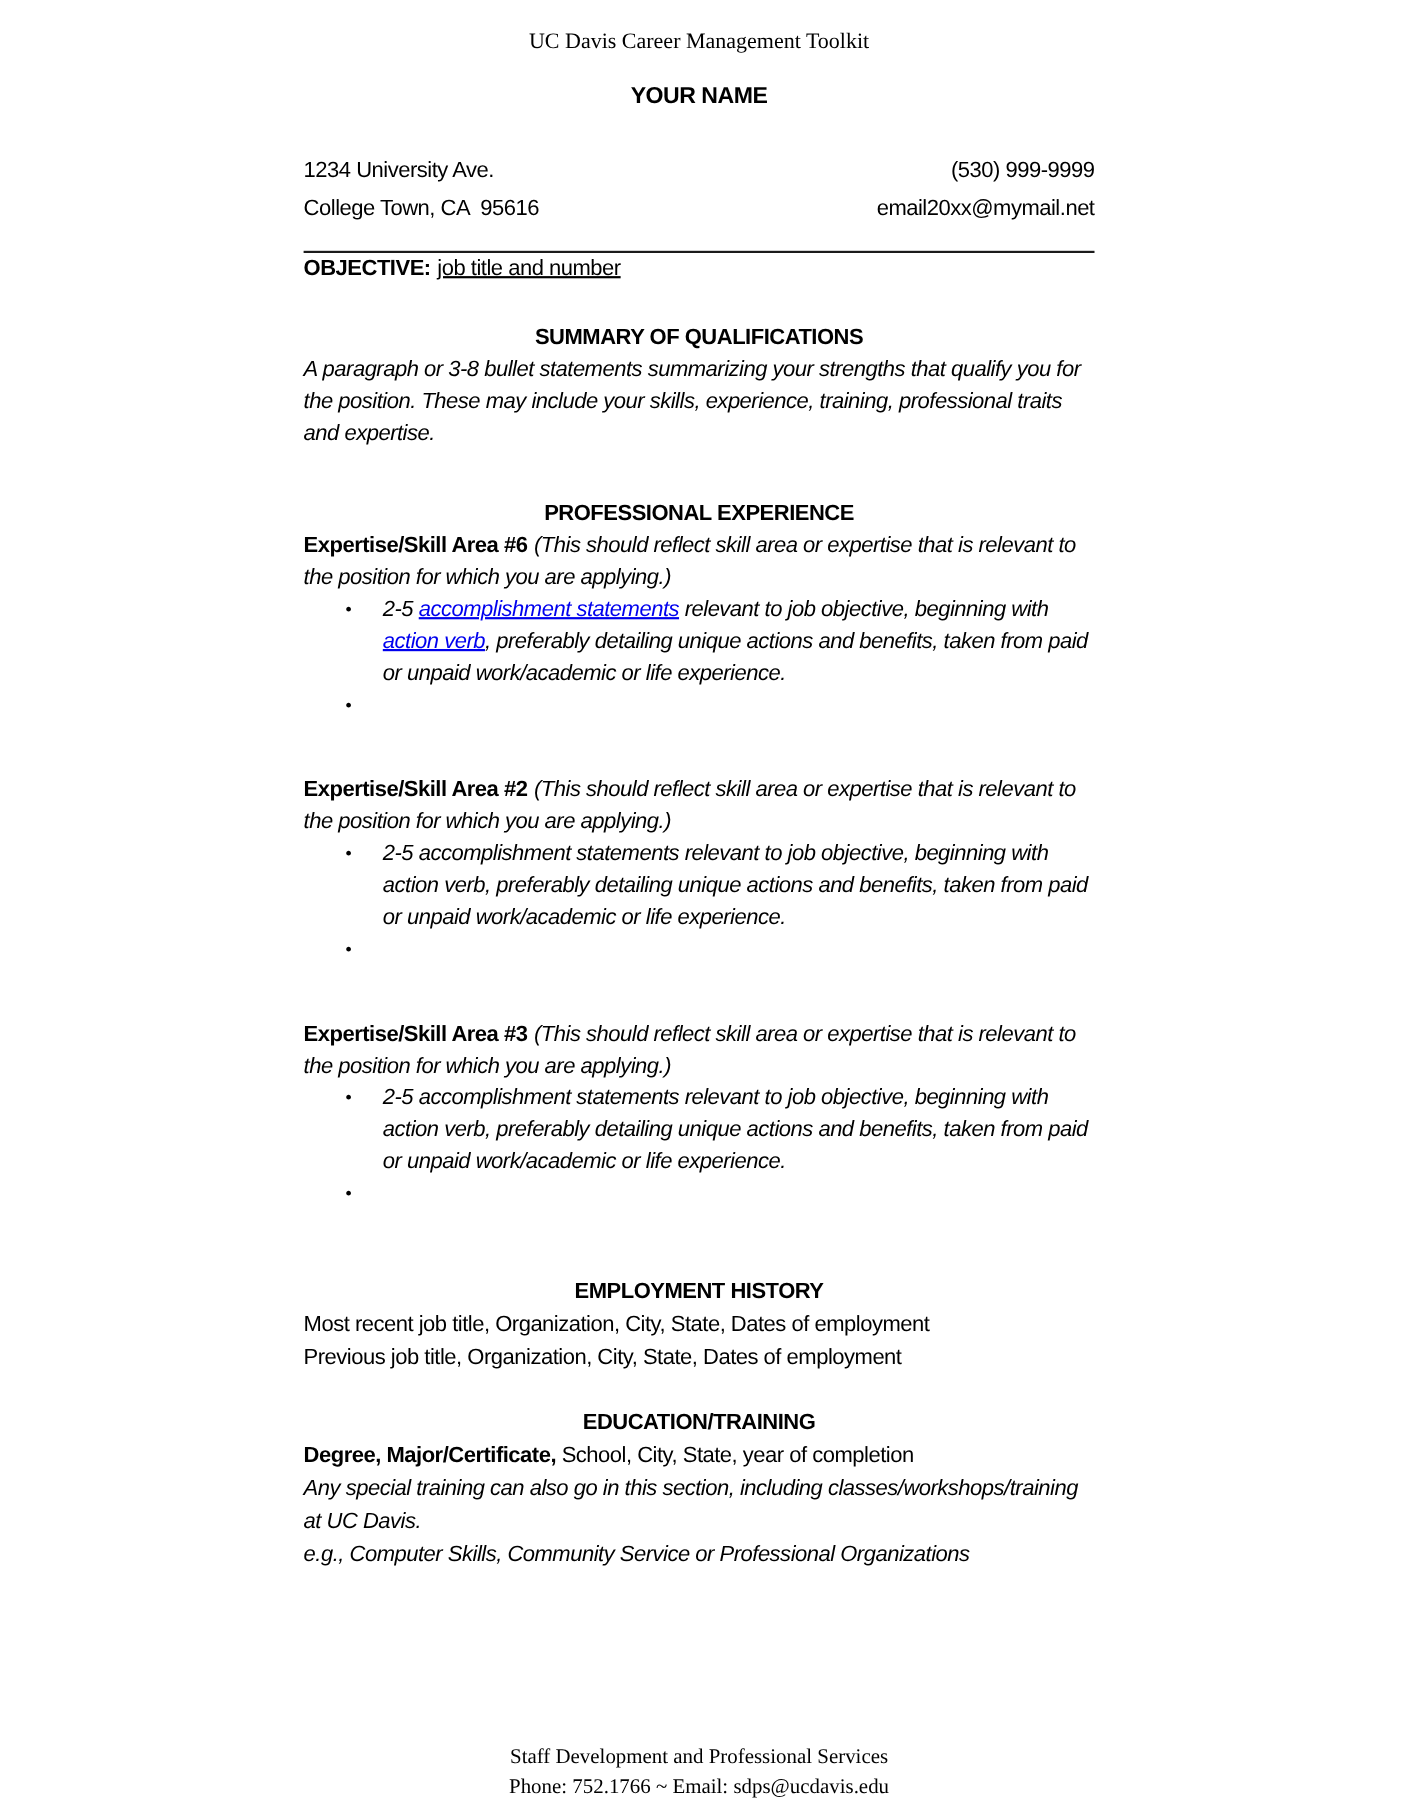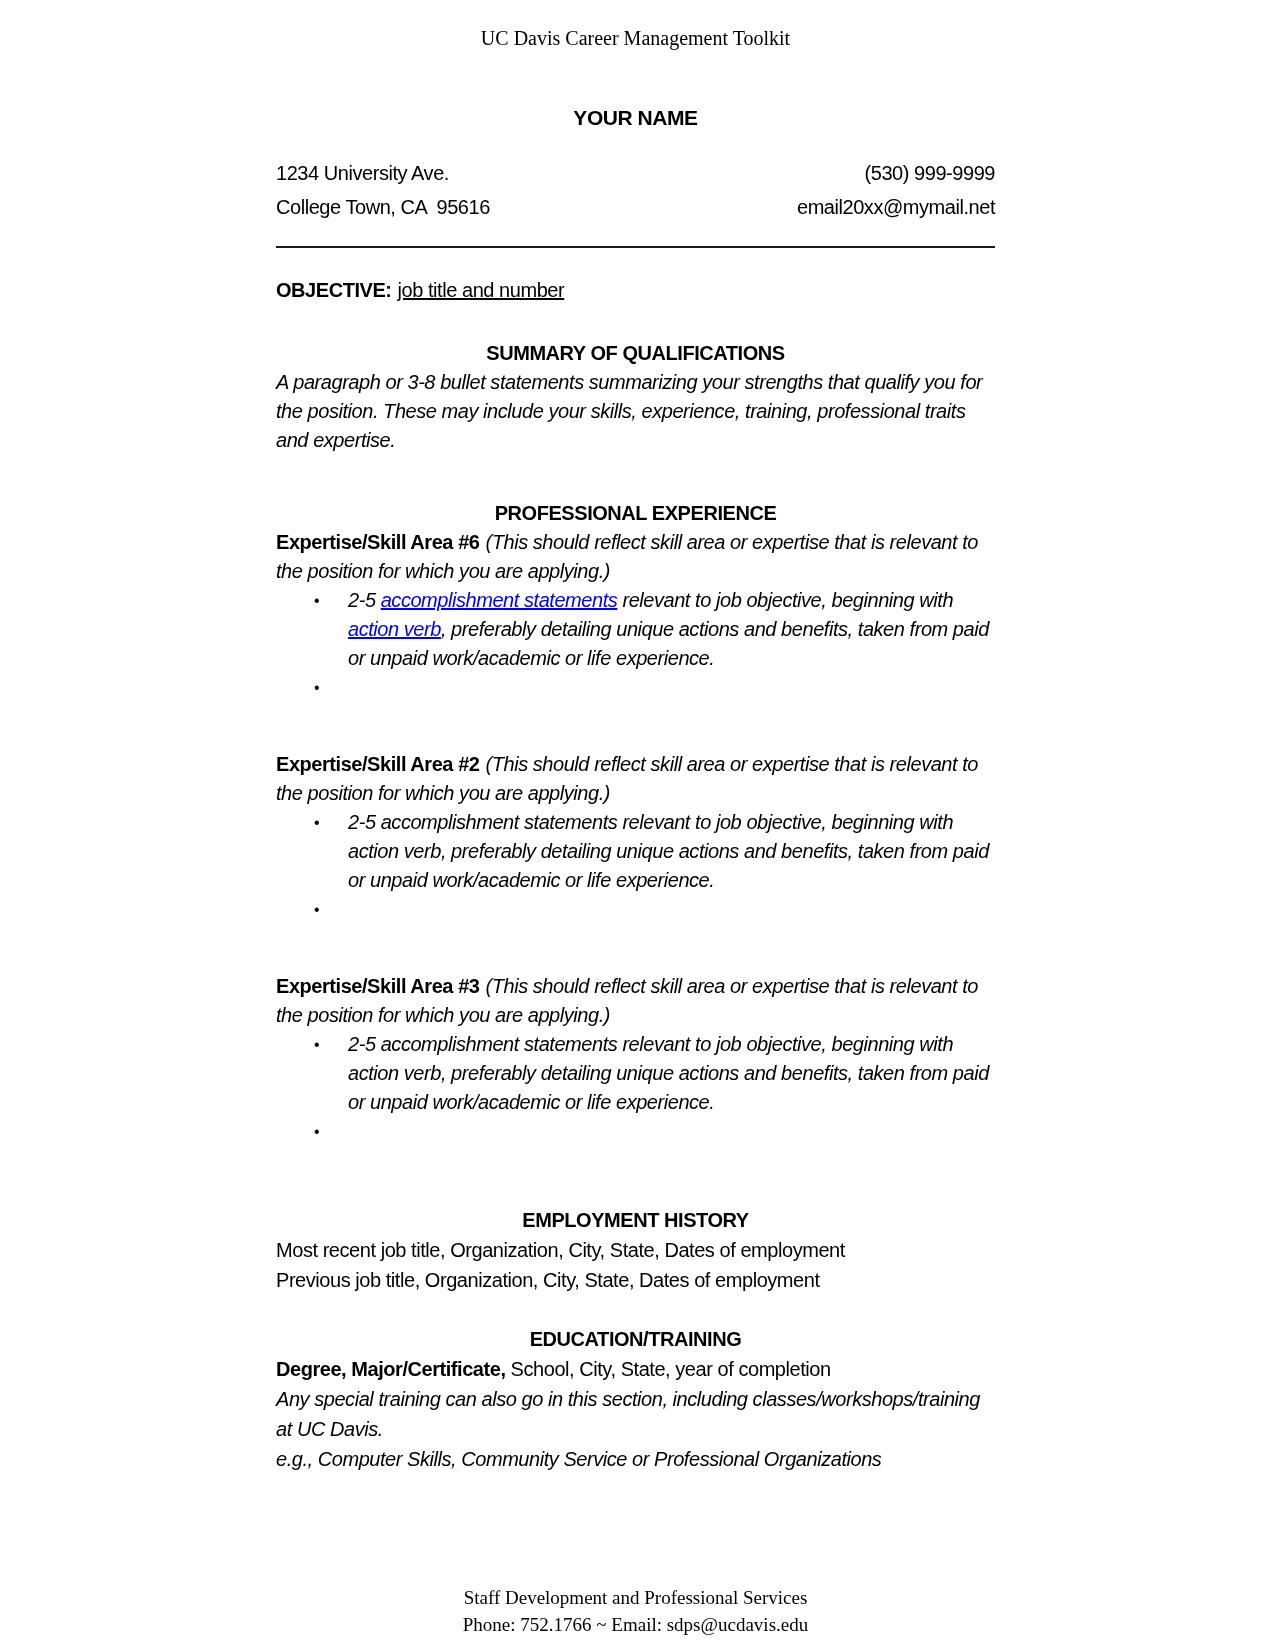--- a/index.html
+++ b/index.html
@@ -16,29 +16,29 @@
     font-size:20px; letter-spacing:-0.45px; line-height:29px;
     padding:26px 147px 0 143px;
   }
   .center { text-align:center; }
   .bold { font-weight:bold; }
   .italic { font-style:italic; }
   .serif { font-family:"Liberation Serif", serif; letter-spacing:0; }
 
   .toolkit-header { font-size:20px; line-height:24px; }
   .doc-title { font-size:31px; font-weight:bold; line-height:38px; margin-top:16px; }
-  .resume-name { font-weight:bold; font-size:21px; line-height:28px; margin-top:54px; }
+  .resume-name { font-weight:bold; font-size:21px; line-height:28px; margin-top:24px; }
 
-  .contact-block { margin-top:24px; }
+  .contact-block { margin-top:36px; }
   .contact-row { display:flex; justify-content:space-between; line-height:34px; }
   .pre-space { white-space:pre-wrap; }
 
   .divider { border-bottom:2px solid #1b1b1b; margin-top:22px; }
 
-  .objective { margin-top:28px; }
+  .objective { }
   .objective-value { text-decoration:underline; margin-left:6px; }
 
   .section-heading { font-size:20px; font-weight:bold; text-align:center; line-height:29px; margin-top:34px; }
   .summary-text { font-style:italic; }
   .pe-heading { margin-top:44px;text-align:center; }
 
   .skill-area { margin-top:48px; }
   .skill-area.first { margin-top:0; }
   .area-note { font-style:italic; margin-left:6px; }
 

